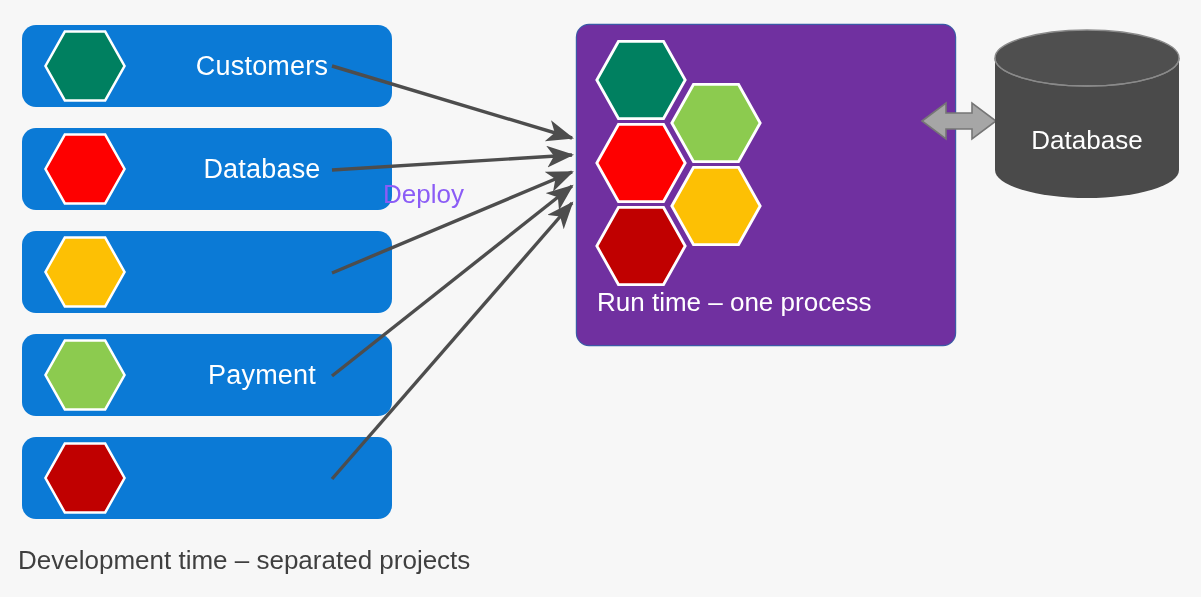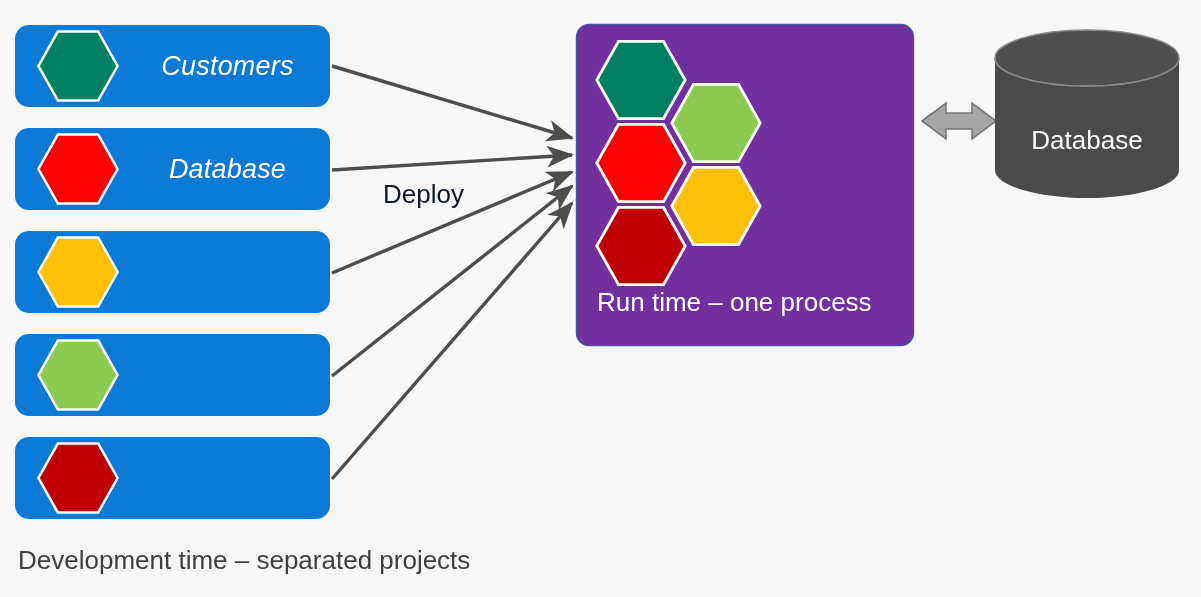--- a/index.html
+++ b/index.html
@@ -16,28 +16,27 @@
   }
   #canvas {
     position: relative;
     width: 1201px;
     height: 597px;
   }
 
   
   .card {
     position: absolute;
-    left: 15px;
-    width: 315px;
+    left: 22px;
+    width: 370px;
     height: 82px;
     background: #0b7ad6;
     border-radius: 14px;
     display: flex;
     align-items: center;
-    font-style: italic;
   }
   .card-hex-wrap {
     position: absolute;
     left: 13px;
     top: 4px;
     width: 100px;
     height: 74px;
   }
   .card-label {
     position: absolute;
@@ -53,20 +52,21 @@
   
   #runtime-panel {
     position: absolute;
     left: 577px;
     top: 25px;
     width: 336px;
     height: 320px;
     background: #7030a0;
     border-radius: 12px;
     box-shadow: 0 0 0 1.2px #3b5aa6;
+    padding-left: 42px;
   }
   #runtime-label {
     position: absolute;
     left: 20px;
     bottom: 27px;
     color: #ffffff;
     font-size: 26px;
     white-space: nowrap;
   }
   .rt-hex {
@@ -92,21 +92,21 @@
     color: #ffffff;
     font-size: 26px;
     white-space: nowrap;
   }
 
   
   #deploy-label {
     position: absolute;
     left: 383px;
     top: 179px;
-    color: #0f172a;
+    color: #8b5cf6;
     font-size: 26px;
     white-space: nowrap;
     text-align: center;
   }
   #bottom-caption {
     position: absolute;
     left: 18px;
     top: 545px;
     color: #3f3f3f;
     font-size: 26px;
@@ -142,20 +142,21 @@
       </div>
       <div class="card" style="top: 231px; background: rgb(11, 122, 214);">
         <div class="card-hex-wrap"><svg viewBox="0 0 100 88" width="100%" height="100%">
             <polygon points="26,3 74,3 97,44 74,85 26,85 3,44" fill="#fdc004" stroke="#ffffff" stroke-width="3" stroke-linejoin="miter"></polygon>
           </svg></div>
       </div>
       <div class="card" style="top: 334px; background: rgb(11, 122, 214);">
         <div class="card-hex-wrap"><svg viewBox="0 0 100 88" width="100%" height="100%">
             <polygon points="26,3 74,3 97,44 74,85 26,85 3,44" fill="#8ccb4f" stroke="#ffffff" stroke-width="3" stroke-linejoin="miter"></polygon>
           </svg></div>
+        <div class="card-label">Payment</div>
       </div>
       <div class="card" style="top: 437px; background: rgb(11, 122, 214);">
         <div class="card-hex-wrap"><svg viewBox="0 0 100 88" width="100%" height="100%">
             <polygon points="26,3 74,3 97,44 74,85 26,85 3,44" fill="#c00000" stroke="#ffffff" stroke-width="3" stroke-linejoin="miter"></polygon>
           </svg></div>
       </div>
     </div>
 
   <svg class="overlay" id="arrow-layer" viewBox="0 0 1201 597" xmlns="http://www.w3.org/2000/svg">
     <defs>

